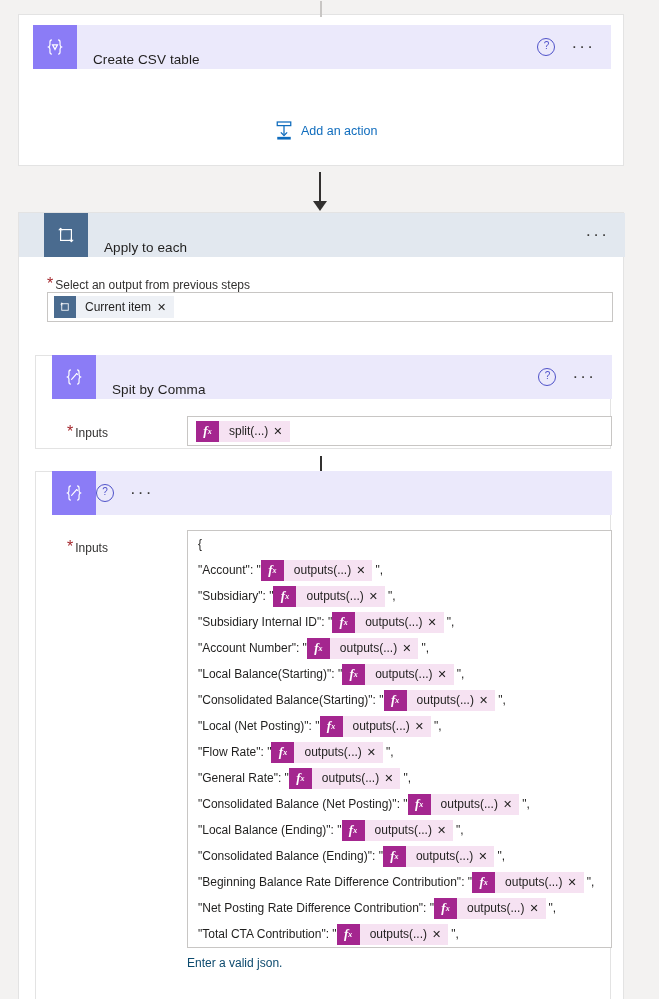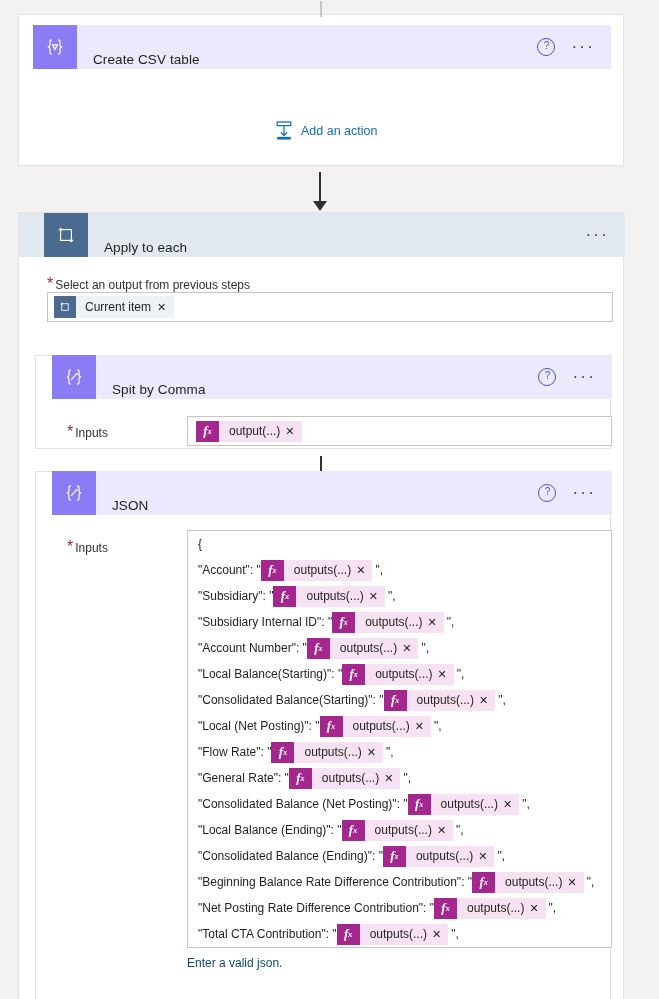--- a/index.html
+++ b/index.html
@@ -297,40 +297,39 @@
         </div>
       </div>
 
       <div style="position:absolute; left:31px; top:67px;">
         <span class="req">*</span><span class="flabel">Inputs</span>
       </div>
 
       <div class="field-box" style="position:absolute; left:151px; top:60px; width:425px; height:30px; display:flex; align-items:center; padding-left:8px;">
         <span class="fxtok">
           <span class="fx-ico">f<sub>x</sub></span>
-          <span class="fx-text">output(...)</span>
+          <span class="fx-text">split(...)</span>
           <span class="fx-x">✕</span>
         </span>
       </div>
     </div>
 
     <div class="conn" style="left:301px; top:243px; height:32px;"></div>
     <div class="conn-head" style="left:295px; top:272px;"></div>
 
     <div class="card" style="position:absolute; left:16px; top:258px; width:576px; height:532px; border-bottom:none;">
       <div class="act-head purple" style="position:absolute; left:16px; top:0px; width:560px; margin-top:-1px;">
         <div class="act-icon purple">
           <svg width="22" height="22" viewBox="0 0 24 24" fill="none" stroke="#ffffff" stroke-width="1.3">
             <path d="M8.6 4.2c-1.6 0-2.1.9-2.1 2.3v3c0 1.2-.5 2-1.6 2.5 1.1.5 1.6 1.3 1.6 2.5v3c0 1.4.5 2.3 2.1 2.3"></path>
             <path d="M15.4 4.2c1.6 0 2.1.9 2.1 2.3v3c0 1.2.5 2 1.6 2.5-1.1.5-1.6 1.3-1.6 2.5v3c0 1.4-.5 2.3-2.1 2.3"></path>
             <path d="M14.9 8.3 9.4 14.6" stroke-linecap="round"></path>
             <path d="M14.9 8.3l.9.9" stroke-linecap="round"></path>
           </svg>
         </div>
-        <div class="act-title">JSON</div>
         <div class="act-tools">
           <div class="help-ico">?</div>
           <div class="dots">···</div>
         </div>
       </div>
 
       <div style="position:absolute; left:31px; top:66px;">
         <span class="req">*</span><span class="flabel">Inputs</span>
       </div>
 

